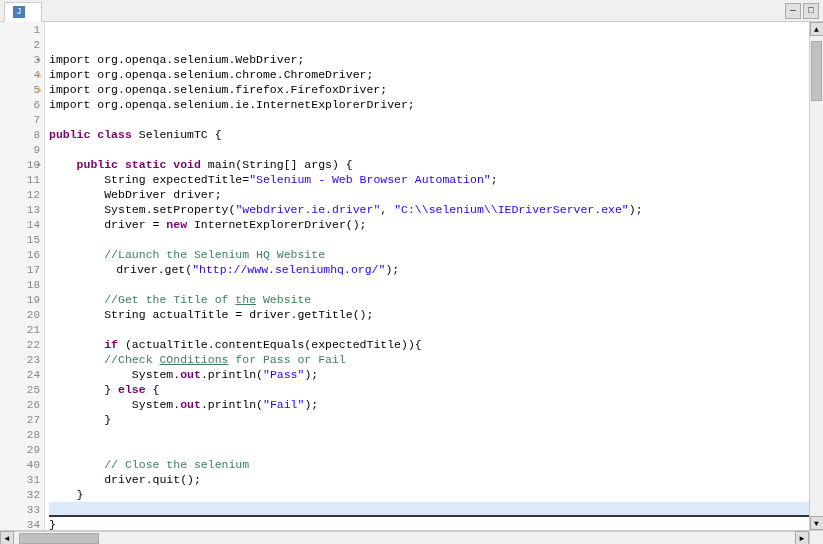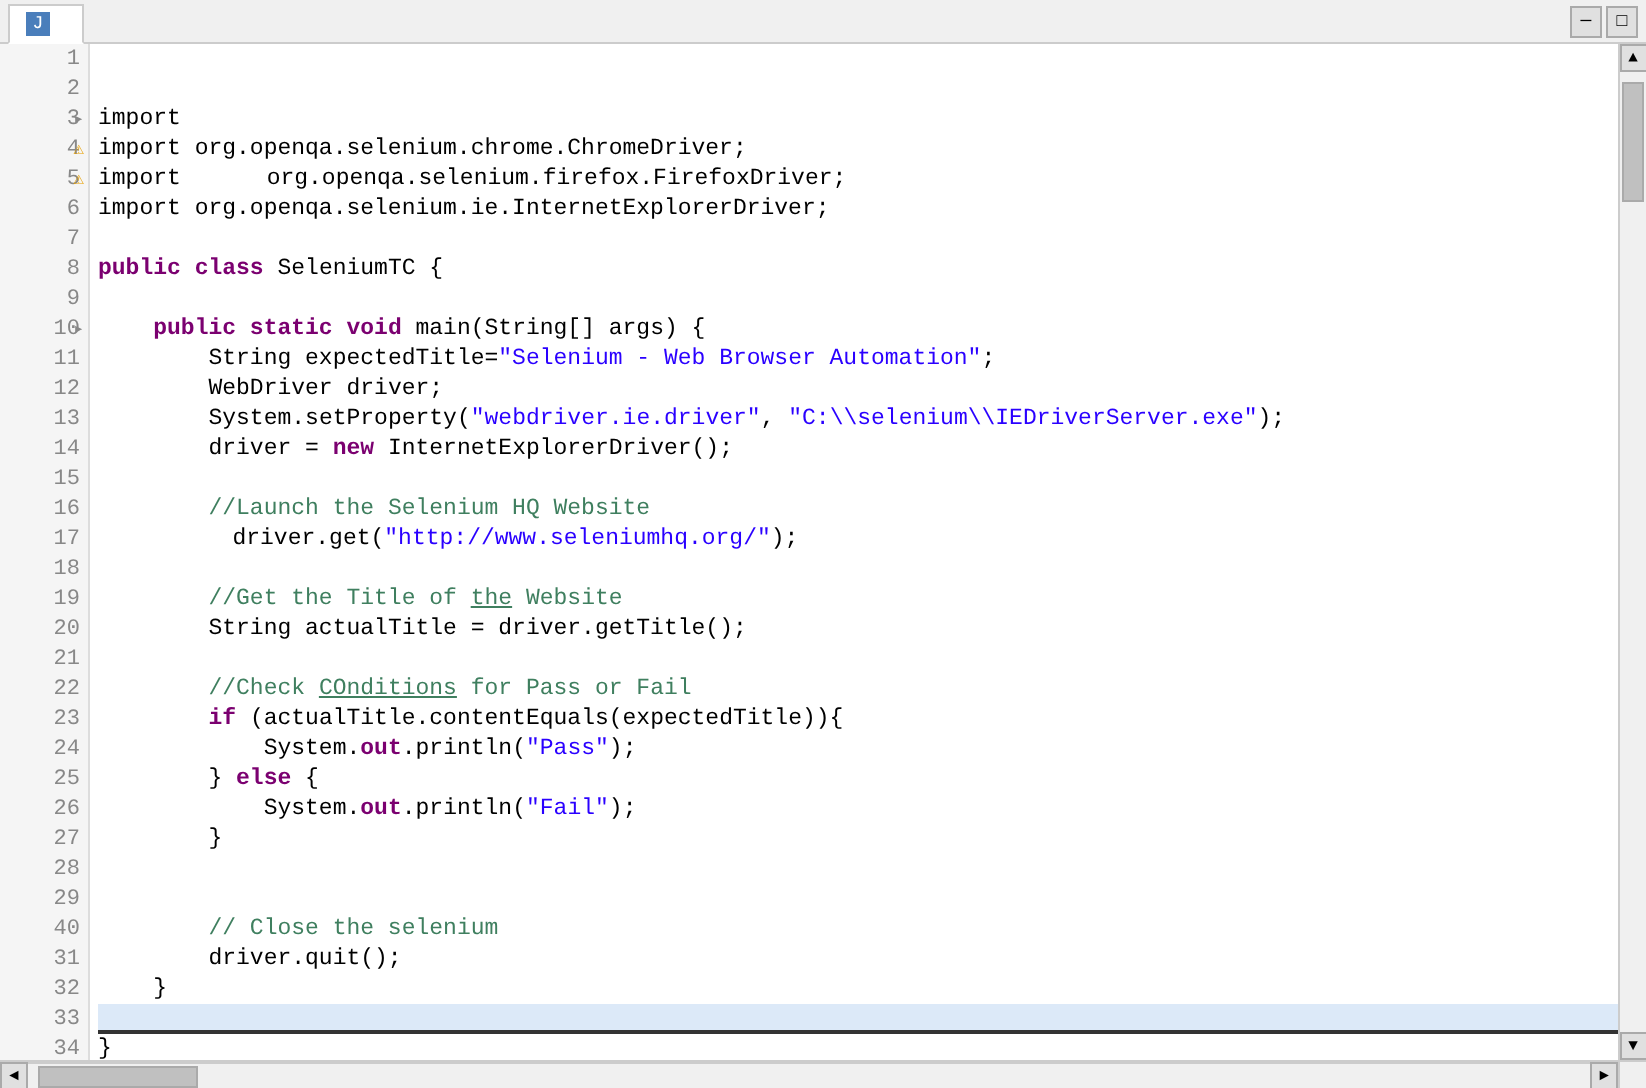--- a/index.html
+++ b/index.html
@@ -333,41 +333,41 @@
         <span>33</span>
       </div>
       <div class="gutter-line">
         <span>34</span>
       </div>
     </div>
   <div class="code-area" id="code-el">
       <div class="code-content">
         <div class="code-line">&nbsp;</div>
         <div class="code-line">&nbsp;</div>
-        <div class="code-line"><span style="color: rgb(0, 0, 0);">import </span></div>
+        <div class="code-line"><span style="color: rgb(0, 0, 0);">import </span><span style="color: rgb(0, 0, 0);">org.openqa.selenium.WebDriver;</span></div>
         <div class="code-line"><span style="color: rgb(0, 0, 0);">import </span><span style="color: rgb(0, 0, 0);">org.openqa.selenium.chrome.ChromeDriver;</span></div>
-        <div class="code-line"><span style="color: rgb(0, 0, 0);">import </span><span style="color: rgb(0, 0, 0); margin-left: 36px;">org.openqa.selenium.firefox.FirefoxDriver;</span></div>
+        <div class="code-line"><span style="color: rgb(0, 0, 0);">import </span><span style="color: rgb(0, 0, 0);">org.openqa.selenium.firefox.FirefoxDriver;</span></div>
         <div class="code-line"><span style="color: rgb(0, 0, 0);">import </span><span style="color: rgb(0, 0, 0);">org.openqa.selenium.ie.InternetExplorerDriver;</span></div>
         <div class="code-line">&nbsp;</div>
         <div class="code-line"><span style="color: rgb(123, 0, 112); font-weight: bold;">public </span><span style="color: rgb(123, 0, 112); font-weight: bold;">class </span><span style="color: rgb(0, 0, 0);">SeleniumTC </span><span style="color: rgb(0, 0, 0);">{</span></div>
         <div class="code-line">&nbsp;</div>
         <div class="code-line"><span style="color: rgb(0, 0, 0);">    </span><span style="color: rgb(123, 0, 112); font-weight: bold;">public </span><span style="color: rgb(123, 0, 112); font-weight: bold;">static </span><span style="color: rgb(123, 0, 112); font-weight: bold;">void </span><span style="color: rgb(0, 0, 0);">main</span><span style="color: rgb(0, 0, 0);">(String[] args) {</span></div>
         <div class="code-line"><span style="color: rgb(0, 0, 0);">        </span><span style="color: rgb(0, 0, 0);">String </span><span style="color: rgb(0, 0, 0);">expectedTitle</span><span style="color: rgb(0, 0, 0);">=</span><span style="color: rgb(42, 0, 255);">"Selenium - Web Browser Automation"</span><span style="color: rgb(0, 0, 0);">;</span></div>
         <div class="code-line"><span style="color: rgb(0, 0, 0);">        </span><span style="color: rgb(0, 0, 0);">WebDriver </span><span style="color: rgb(0, 0, 0);">driver;</span></div>
         <div class="code-line"><span style="color: rgb(0, 0, 0);">        </span><span style="color: rgb(0, 0, 0);">System</span><span style="color: rgb(0, 0, 0);">.</span><span style="color: rgb(0, 0, 0);">setProperty</span><span style="color: rgb(0, 0, 0);">(</span><span style="color: rgb(42, 0, 255);">"webdriver.ie.driver"</span><span style="color: rgb(0, 0, 0);">, </span><span style="color: rgb(42, 0, 255);">"C:\\selenium\\IEDriverServer.exe"</span><span style="color: rgb(0, 0, 0);">);</span></div>
         <div class="code-line"><span style="color: rgb(0, 0, 0);">        </span><span style="color: rgb(0, 0, 0);">driver = </span><span style="color: rgb(123, 0, 112); font-weight: bold;">new </span><span style="color: rgb(0, 0, 0);">InternetExplorerDriver();</span></div>
         <div class="code-line">&nbsp;</div>
         <div class="code-line"><span style="color: rgb(0, 0, 0);">        </span><span style="color: rgb(63, 127, 95);">//Launch the </span><span style="color: rgb(63, 127, 95); ">Selenium HQ Website</span></div>
         <div class="code-line"><span style="color: rgb(0, 0, 0);">        </span><span style="color: rgb(0, 0, 0); margin-left: 12px;">driver</span><span style="color: rgb(0, 0, 0);">.get(</span><span style="color: rgb(42, 0, 255);">"http://www.seleniumhq.org/"</span><span style="color: rgb(0, 0, 0);">);</span></div>
         <div class="code-line">&nbsp;</div>
         <div class="code-line"><span style="color: rgb(0, 0, 0);">        </span><span style="color: rgb(63, 127, 95);">//Get the Title of </span><span style="color: rgb(63, 127, 95); text-decoration: underline;">the</span><span style="color: rgb(63, 127, 95);"> Website</span></div>
         <div class="code-line"><span style="color: rgb(0, 0, 0);">        </span><span style="color: rgb(0, 0, 0);">String </span><span style="color: rgb(0, 0, 0);">actualTitle = driver.getTitle();</span></div>
         <div class="code-line">&nbsp;</div>
+        <div class="code-line"><span style="color: rgb(0, 0, 0);">        </span><span style="color: rgb(123, 0, 112); font-weight: bold;">if </span><span style="color: rgb(0, 0, 0);">(actualTitle.contentEquals(expectedTitle)){</span></div>
         <div class="code-line"><span style="color: rgb(0, 0, 0);">        </span><span style="color: rgb(63, 127, 95);">//Check </span><span style="color: rgb(63, 127, 95); text-decoration: underline;">COnditions</span><span style="color: rgb(63, 127, 95);"> for Pass or Fail</span></div>
-        <div class="code-line"><span style="color: rgb(0, 0, 0);">        </span><span style="color: rgb(123, 0, 112); font-weight: bold;">if </span><span style="color: rgb(0, 0, 0);">(actualTitle.contentEquals(expectedTitle)){</span></div>
         <div class="code-line"><span style="color: rgb(0, 0, 0);">            </span><span style="color: rgb(0, 0, 0);">System</span><span style="color: rgb(0, 0, 0);">.</span><span style="color: rgb(123, 0, 112); font-weight: bold;">out</span><span style="color: rgb(0, 0, 0);">.println(</span><span style="color: rgb(42, 0, 255);">"Pass"</span><span style="color: rgb(0, 0, 0);">);</span></div>
         <div class="code-line"><span style="color: rgb(0, 0, 0);">        </span><span style="color: rgb(0, 0, 0);">} </span><span style="color: rgb(123, 0, 112); font-weight: bold;">else </span><span style="color: rgb(0, 0, 0);">{</span></div>
         <div class="code-line"><span style="color: rgb(0, 0, 0);">            </span><span style="color: rgb(0, 0, 0);">System</span><span style="color: rgb(0, 0, 0);">.</span><span style="color: rgb(123, 0, 112); font-weight: bold;">out</span><span style="color: rgb(0, 0, 0);">.println(</span><span style="color: rgb(42, 0, 255);">"Fail"</span><span style="color: rgb(0, 0, 0);">);</span></div>
         <div class="code-line"><span style="color: rgb(0, 0, 0);">        </span><span style="color: rgb(0, 0, 0);">}</span></div>
         <div class="code-line">&nbsp;</div>
         <div class="code-line">&nbsp;</div>
         <div class="code-line"><span style="color: rgb(0, 0, 0);">        </span><span style="color: rgb(63, 127, 95);">// Close the selenium</span></div>
         <div class="code-line"><span style="color: rgb(0, 0, 0);">        </span><span style="color: rgb(0, 0, 0);">driver.quit();</span></div>
         <div class="code-line"><span style="color: rgb(0, 0, 0);">    </span><span style="color: rgb(0, 0, 0);">}</span></div>
         <div class="code-line cursor-line" style="background: rgb(220, 233, 248);">&nbsp;</div>

